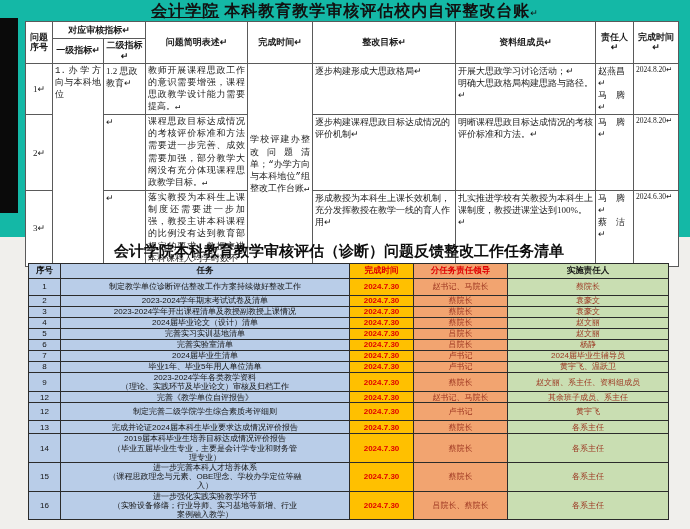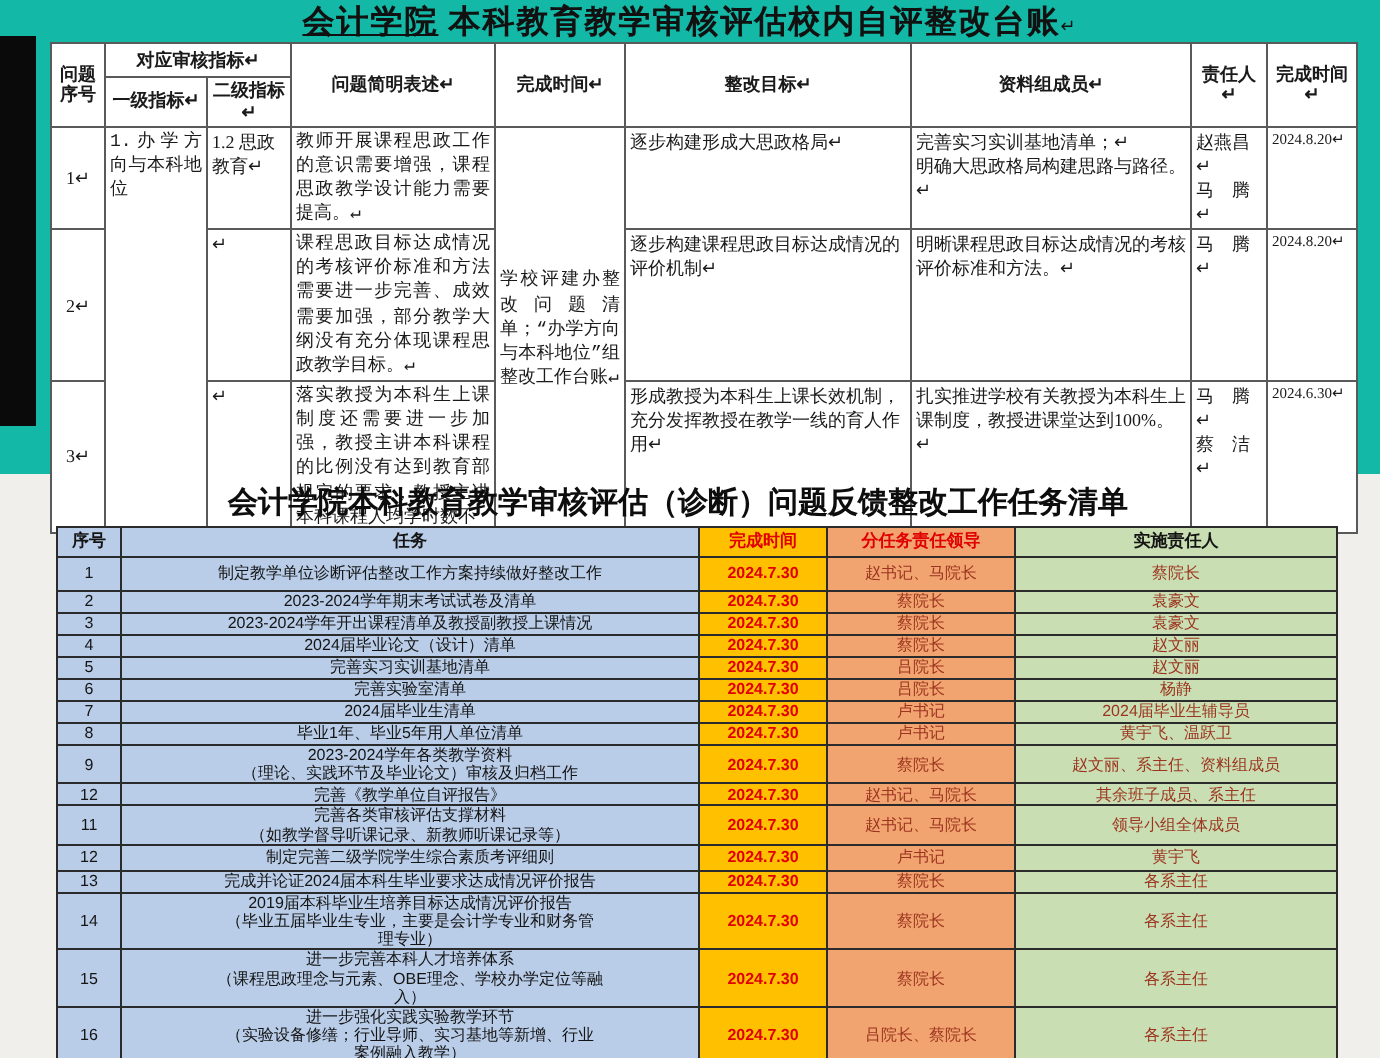--- a/index.html
+++ b/index.html
@@ -88,21 +88,21 @@
       </tr>
     </thead>
     <tbody>
       <tr class="lr1">
         <td class="seq">1↵</td>
         <td rowspan="3" class="justify">1.办学方向与本科地位</td>
         <td>1.2 思政教育↵</td>
         <td class="justify">教师开展课程思政工作的意识需要增强，课程思政教学设计能力需要提高。↵</td>
         <td rowspan="3" class="mid justify">学校评建办整改问题清单；“办学方向与本科地位”组整改工作台账↵</td>
         <td>逐步构建形成大思政格局↵</td>
-        <td class="pre">完善实习实训基地清单；↵
+        <td class="pre">开展大思政学习讨论活动；↵
 明确大思政格局构建思路与路径。↵</td>
         <td class="pre">赵燕昌↵
 马　腾↵</td>
         <td class="due">2024.8.20↵</td>
       </tr>
       <tr class="lr2">
         <td class="seq">2↵</td>
         <td>↵</td>
         <td class="justify">课程思政目标达成情况的考核评价标准和方法需要进一步完善、成效需要加强，部分教学大纲没有充分体现课程思政教学目标。↵</td>
         <td>逐步构建课程思政目标达成情况的评价机制↵</td>
@@ -217,28 +217,20 @@
     </tr>
 
     <tr>
       <td class="bg-blue">12</td>
       <td class="bg-blue pre">完善《教学单位自评报告》</td>
       <td class="bg-gold txt-red" style="font-weight:bold">2024.7.30</td>
       <td class="bg-salmon txt-darkred">赵书记、马院长</td>
       <td class="bg-green txt-darkred">其余班子成员、系主任</td>
     </tr>
 
-    <tr>
-      <td class="bg-blue">11</td>
-      <td class="bg-blue pre">完善各类审核评估支撑材料
-（如教学督导听课记录、新教师听课记录等）</td>
-      <td class="bg-gold txt-red" style="font-weight:bold">2024.7.30</td>
-      <td class="bg-salmon txt-darkred">赵书记、马院长</td>
-      <td class="bg-green txt-darkred">领导小组全体成员</td>
-    </tr>
 
     <tr>
       <td class="bg-blue">12</td>
       <td class="bg-blue pre">制定完善二级学院学生综合素质考评细则</td>
       <td class="bg-gold txt-red" style="font-weight:bold">2024.7.30</td>
       <td class="bg-salmon txt-darkred">卢书记</td>
       <td class="bg-green txt-darkred">黄宇飞</td>
     </tr>
 
     <tr>

